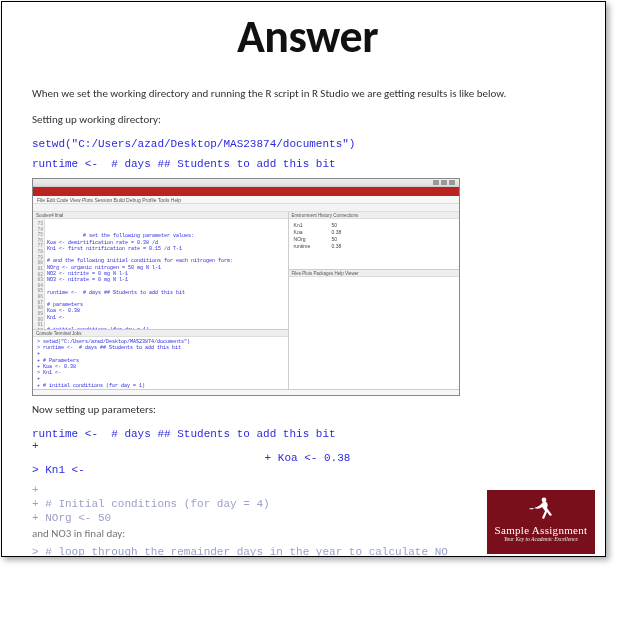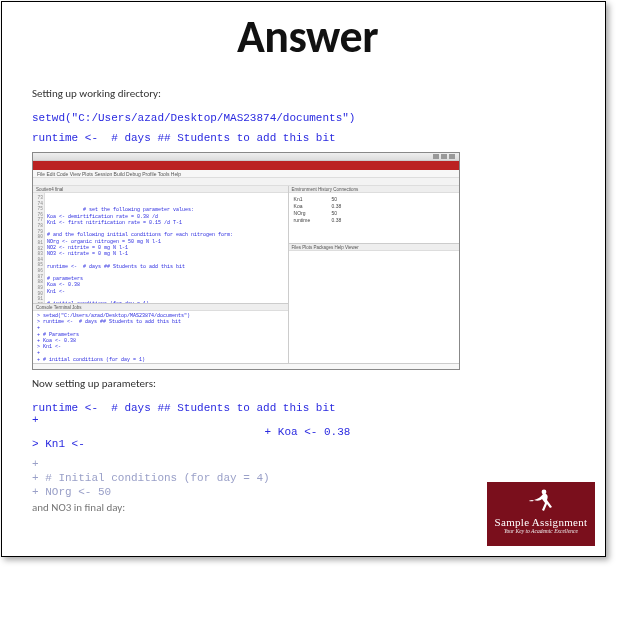--- a/index.html
+++ b/index.html
@@ -117,40 +117,41 @@
     position:absolute; left:0; top:0; bottom:0; width:12px;
     background:#f0f0f0; border-right:1px solid #ddd;
     font-size:4.5px; color:#888; padding:2px 1px; line-height:1.25;
     text-align:right;
   }
   .ss-env-rows { font-size:5px; padding:3px 5px; line-height:1.4; color:#444;}
   .ss-env-rows .n { display:inline-block; width:38px; }
   .logo {
     position: absolute;
     right: 10px;
-    bottom: 10px;
+    bottom: 2px;
     width: 108px;
     height: 64px;
     background: #7a0f1c;
     color: #fff;
     font-family: Georgia, serif;
     text-align: center;
     padding-top: 6px;
   }
   .logo svg { display:block; margin:0 auto 2px auto; }
   .logo .l1 { font-size: 11px; letter-spacing: 0.3px; }
   .logo .l2 { font-size: 5.5px; font-style: italic; color:#eee; }
 </style>
 </head>
 <body>
 
 <div class="page">
 
   <h1 class="title">Answer</h1>
 
+  <p class="body-text">When we set the working directory and running the R script in R Studio we are getting results is like below.</p>
 
   <p class="body-text">Setting up working directory:</p>
 
   <div class="code">setwd("C:/Users/azad/Desktop/MAS23874/documents")</div>
   <div class="code">runtime &lt;-  # days ## Students to add this bit</div>
 
   <div class="screenshot">
     <div class="ss-titlebar"></div>
     <div class="ss-redbar"></div>
     <div class="ss-menubar">File  Edit  Code  View  Plots  Session  Build  Debug  Profile  Tools  Help</div>
@@ -235,20 +236,21 @@
   <div class="code" style="margin-bottom:0;">+</div>
   <div class="code" style="margin-bottom:0;text-align:center;">+ Koa &lt;- 0.38</div>
   <div class="code">&gt; Kn1 &lt;-</div>
 
   <div class="code-faded">+</div>
   <div class="code-faded">+ # Initial conditions (for day = 4)</div>
   <div class="code-faded">+ NOrg &lt;- 50</div>
 
   <p class="body-text" style="color:#777; margin-bottom:4px;">and NO3 in final day:</p>
 
+  <div class="code-faded">&gt; # loop through the remainder days in the year to calculate NO</div>
 
   <div class="logo">
     <svg width="30" height="26" viewBox="0 0 30 26">
       <circle cx="18" cy="4" r="2.4" fill="#fff"></circle>
       <path d="M17 6 C 15 9 12 11 8 12 C 11 13 14 13 16 11 L 19 15 L 16 22 L 18 23 L 21 16 L 24 20 L 26 19 L 21 12 C 22 9 22 7 20 6 Z" fill="#fff"></path>
       <path d="M6 12 C 4 12 3 13 3 13 C 5 13.6 7 13.3 8 12.4 Z" fill="#fff"></path>
     </svg>
     <div class="l1">Sample Assignment</div>
     <div class="l2">Your Key to Academic Excellence</div>
   </div>

